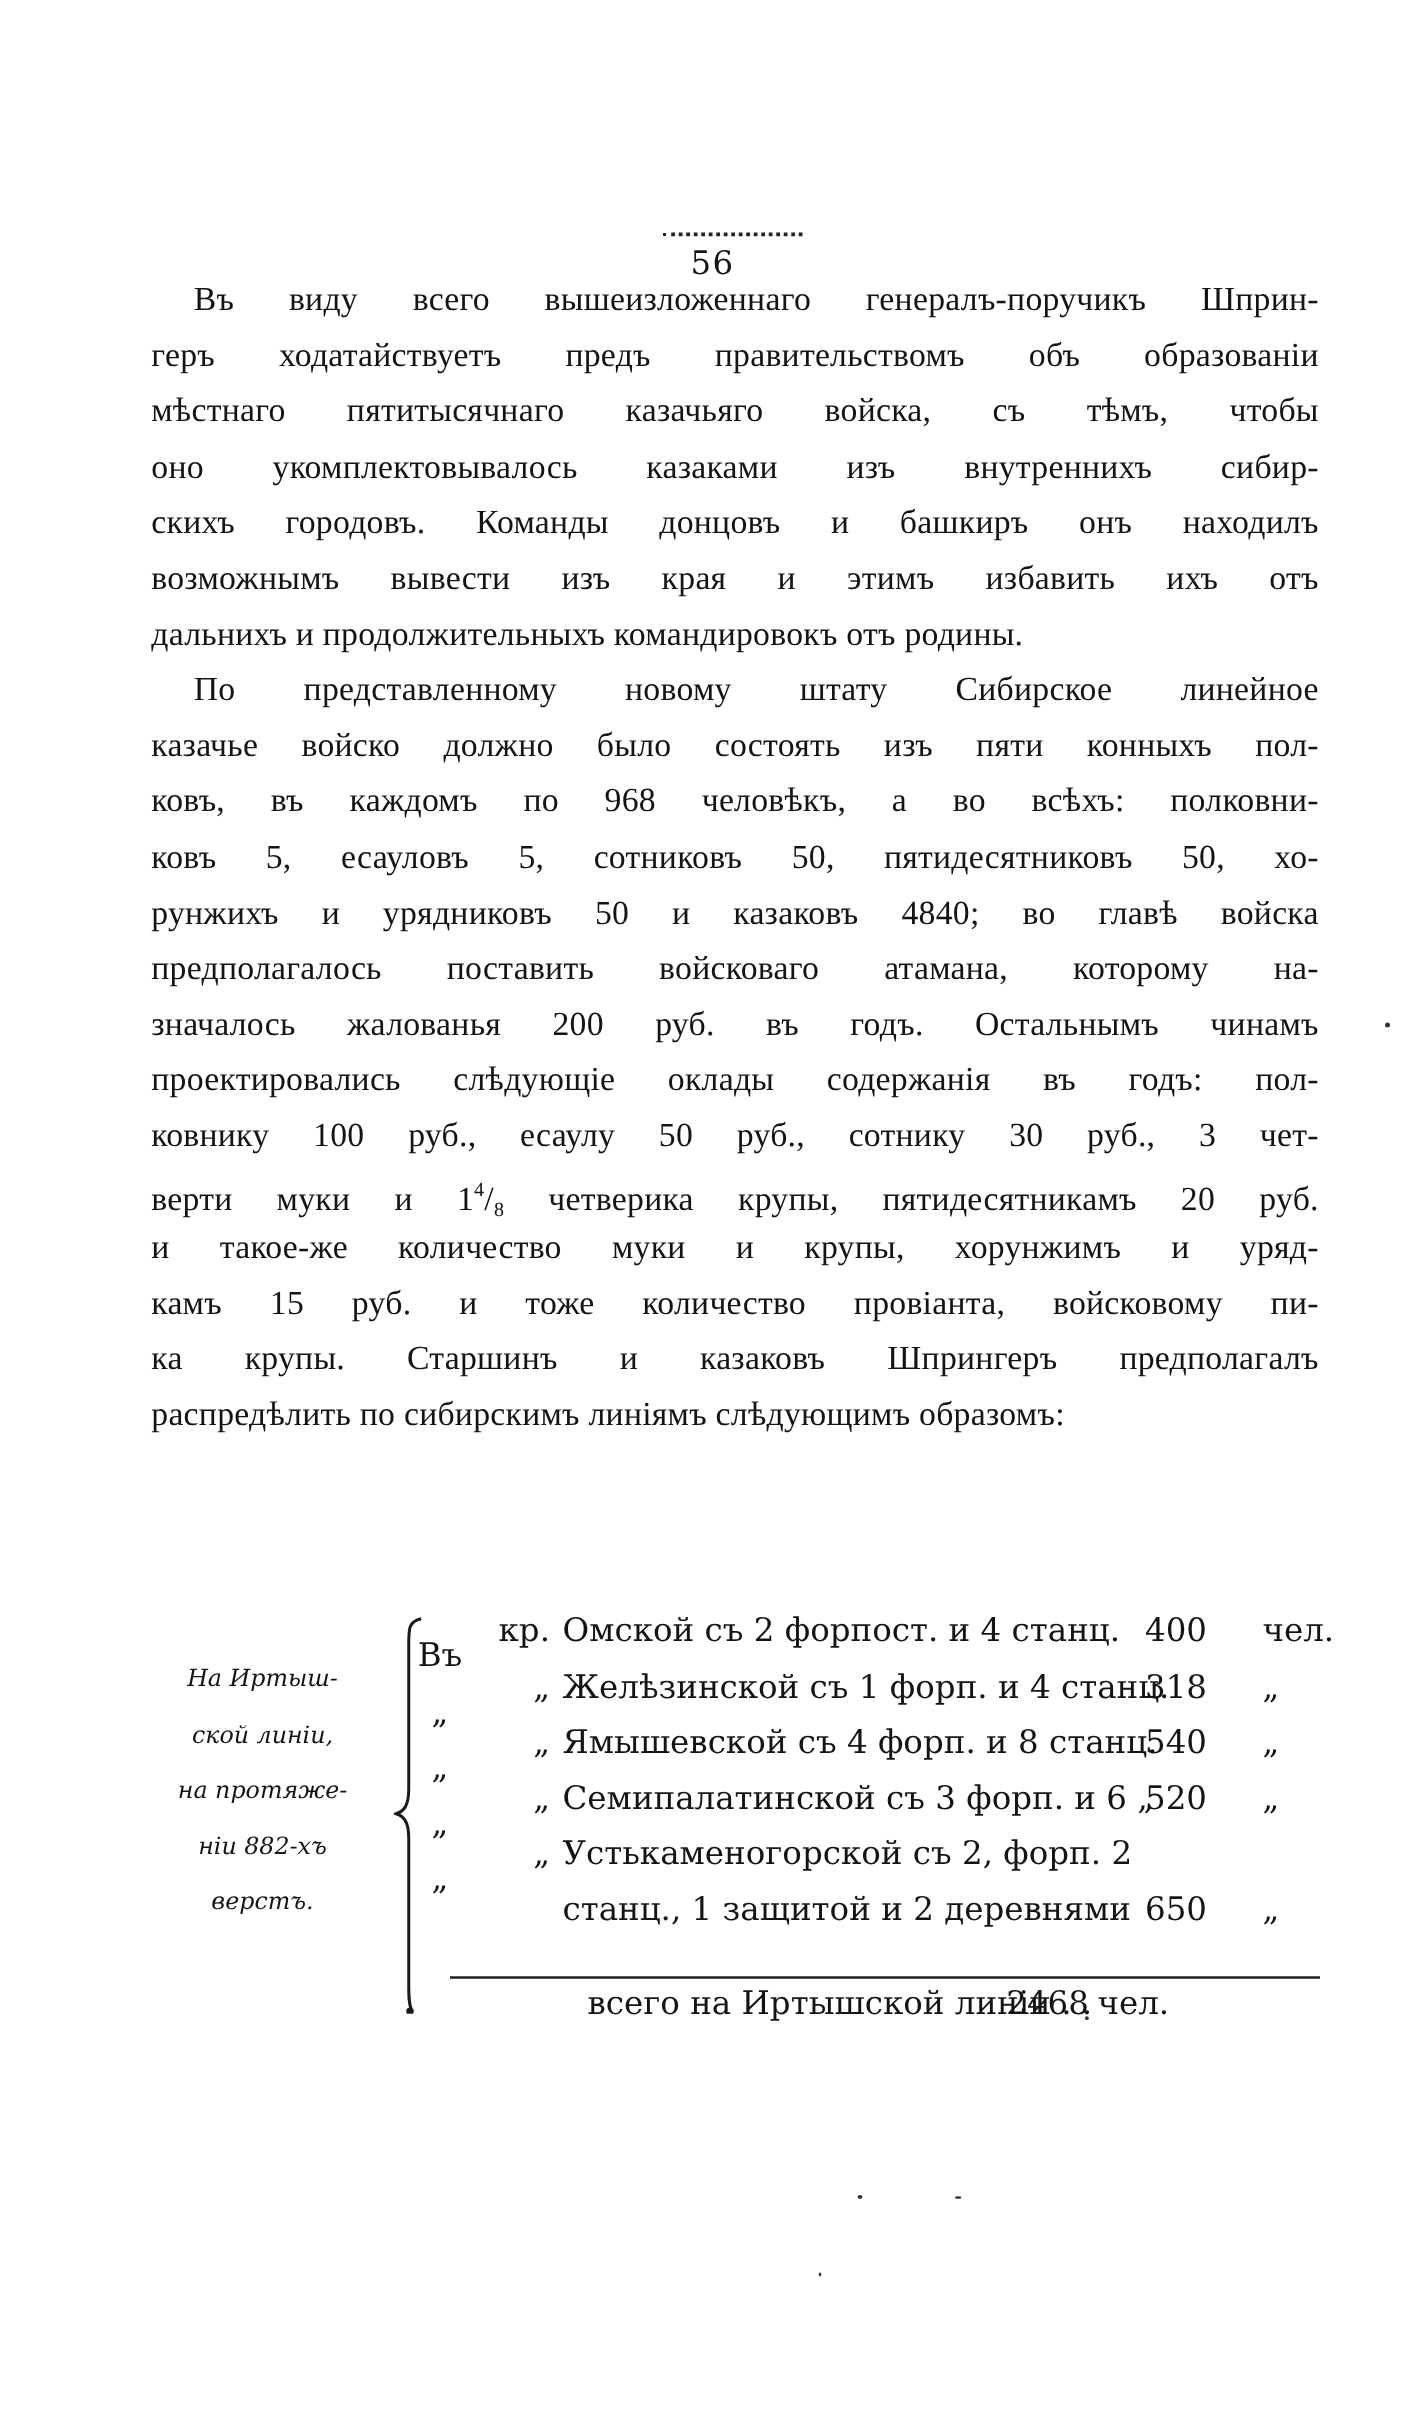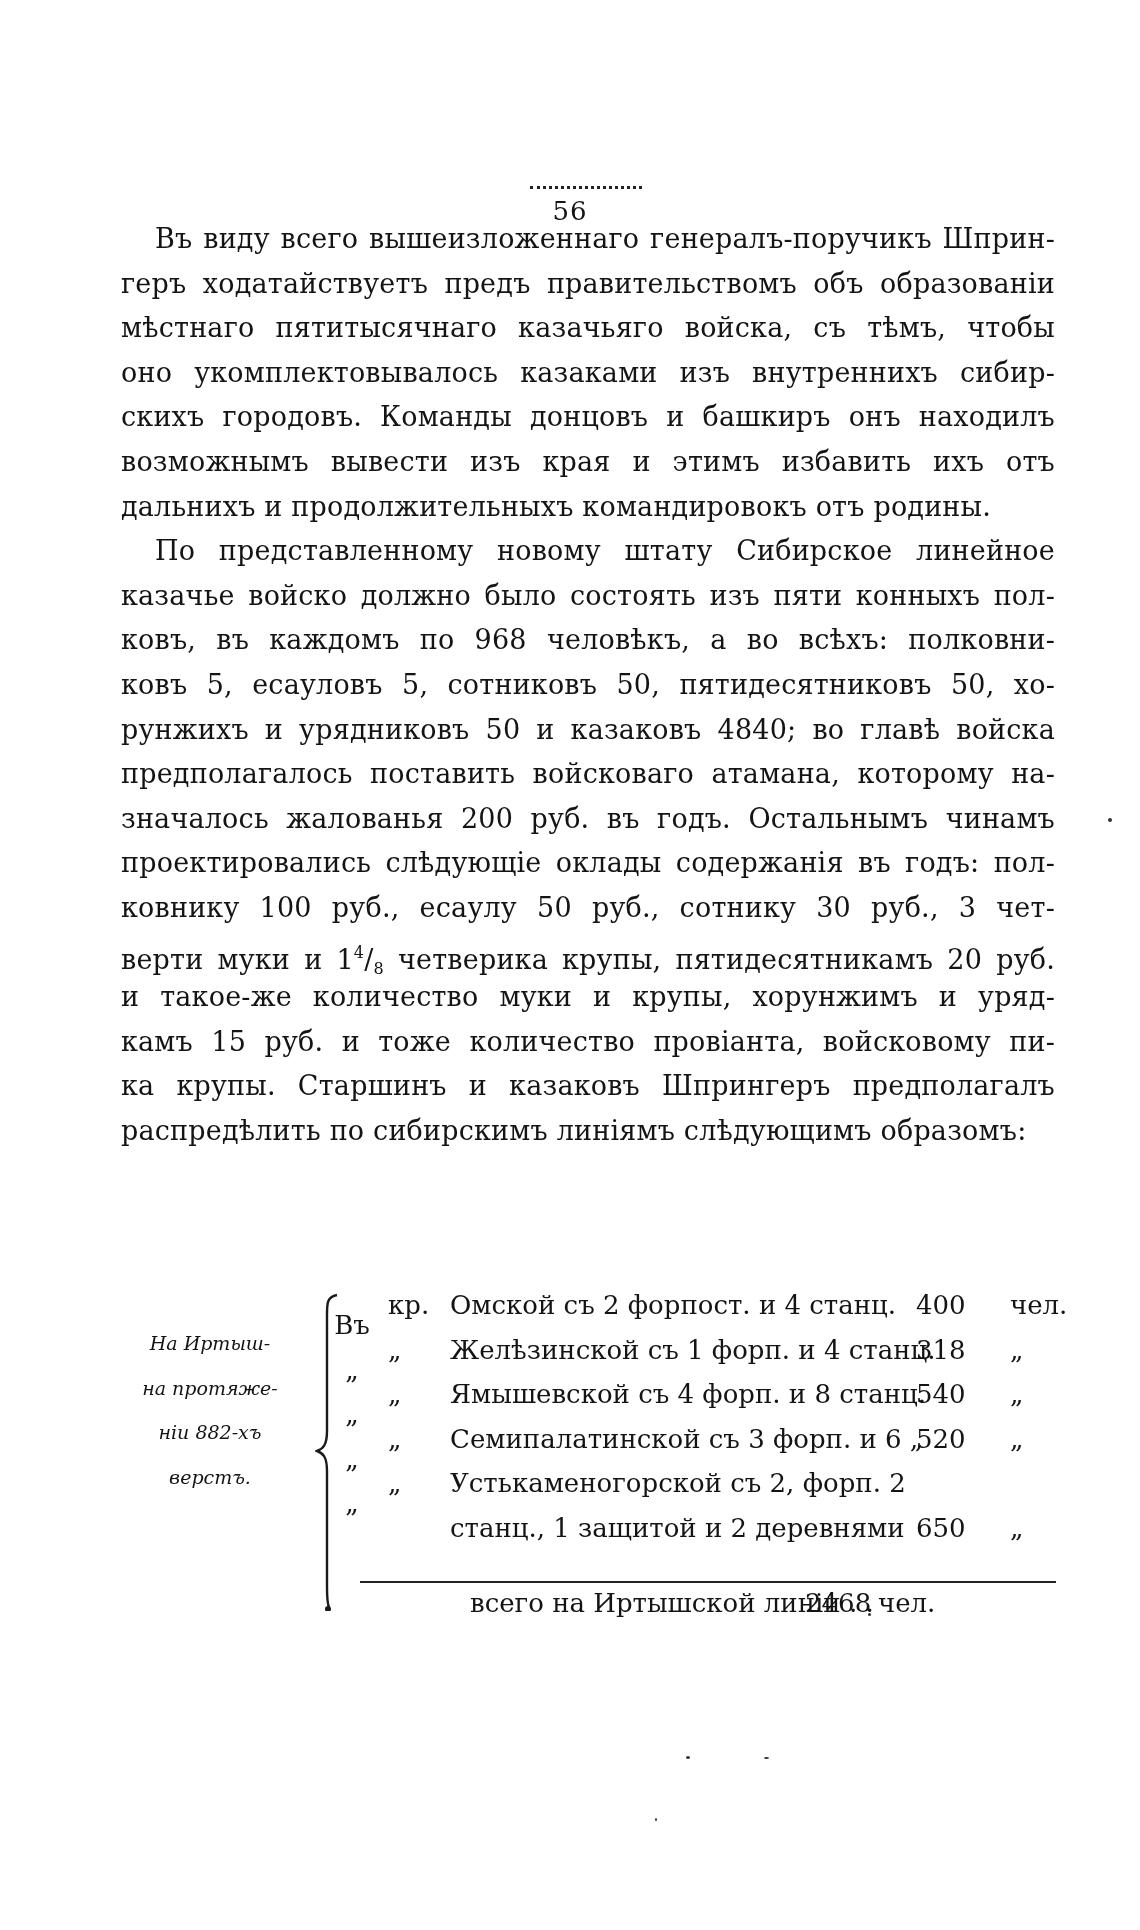--- a/index.html
+++ b/index.html
@@ -4,36 +4,36 @@
 <style>
   html, body { margin: 0; padding: 0; background: #ffffff; }
   body { width: 1140px; height: 1930px; position: relative; overflow: hidden;
          font-family: "DejaVu Serif", "Liberation Serif", serif; color: #141414; }
   .page-num { position: absolute; top: 156px; left: 0; width: 1140px; text-align: center;
               font-size: 26px; letter-spacing: 1px; margin-top: 40px; }
   .page-rule { position: absolute; top: 186px; left: 530px; width: 112px; height: 0;
                border-top: 3px dotted #222; }
   .text-block { position: absolute; left: 121px; top: 217px; width: 934px; }
   .line { height: 44.6px; line-height: 44.6px; font-size: 27px; white-space: nowrap;
-          text-align: justify; text-align-last: justify; letter-spacing: 0.2px; }
+          text-align: justify; text-align-last: justify; letter-spacing: 0.2px; font-family: Liberation Serif, serif; }
   .line.indent { padding-left: 34px; }
   .line.last { text-align-last: left; }
   sup.f { font-size: 16px; vertical-align: 11px; }
   sub.f { font-size: 16px; vertical-align: -5px; }
 
   .table { position: absolute; left: 110px; top: 1283px; width: 950px; height: 330px; }
   .side { position: absolute; left: 0; top: 38px; width: 200px; font-style: italic;
           font-size: 19px; text-align: center; }
   .side div { height: 44.6px; line-height: 44.6px; }
   .brace { position: absolute; left: 205px; top: 8px; width: 26px; height: 320px; }
   .rows { position: absolute; left: 220px; top: 0; width: 730px; }
   .row { position: absolute; left: 0; width: 730px; height: 44.6px; line-height: 44.6px;
          font-size: 26px; white-space: nowrap; }
   .row .c1 { position: absolute; left: 0; width: 44px; text-align: center; margin-top: 20px; }
-  .row .c2 { position: absolute; left: 58px; width: 52px; text-align: left; }
+  .row .c2 { position: absolute; left: 58px; width: 52px; text-align: right; }
   .row .desc { position: absolute; left: 120px; }
   .row .num { position: absolute; left: 586px; width: 64px; text-align: left; }
   .row .unit { position: absolute; left: 680px; }
   .sum-rule { position: absolute; left: 360px; top: 1581px; width: 696px; height: 0;
               border-top: 2px solid #222; }
   .total { position: absolute; left: 470px; top: 1581px; width: 590px; height: 44.6px;
            line-height: 44.6px; font-size: 26px; white-space: nowrap; }
   .total .tnum { position: absolute; left: 335px; }
   .total .tunit { position: absolute; left: 408px; }
   .speck { position: absolute; background: #333; border-radius: 50%; }
@@ -64,20 +64,21 @@
     <div class="line"><span>верти муки и 1</span><sup class="f">4</sup><span>/</span><sub class="f">8</sub><span> четверика крупы, пятидесятникамъ 20 руб.</span></div>
     <div class="line">и такое-же количество муки и крупы, хорунжимъ и уряд-</div>
     <div class="line">камъ 15 руб. и тоже количество провіанта, войсковому пи-</div>
     <div class="line">ка крупы. Старшинъ и казаковъ Шпрингеръ предполагалъ</div>
     <div class="line last">распредѣлить по сибирскимъ линіямъ слѣдующимъ образомъ:</div>
   </div>
 
 <div class="table">
   <div class="side">
     <div>На Иртыш-</div>
+    <div>ской линіи,</div>
     <div>на протяже-</div>
     <div>ніи 882-хъ</div>
     <div>верстъ.</div>
   </div>
   <svg class="brace" viewBox="0 0 26 320">
     <path d="M22 4 C12 6 12 12 12 24 L12 140 C12 154 8 158 2 160 C8 162 12 166 12 180 L12 296 C12 306 12 312 14 316" fill="none" stroke="#1a1a1a" stroke-width="2.4"></path>
     <circle cx="13" cy="318" r="3" fill="#1a1a1a"></circle>
   </svg>
   <div class="rows" id="rows">
       <div class="row" style="top: 0px;">

